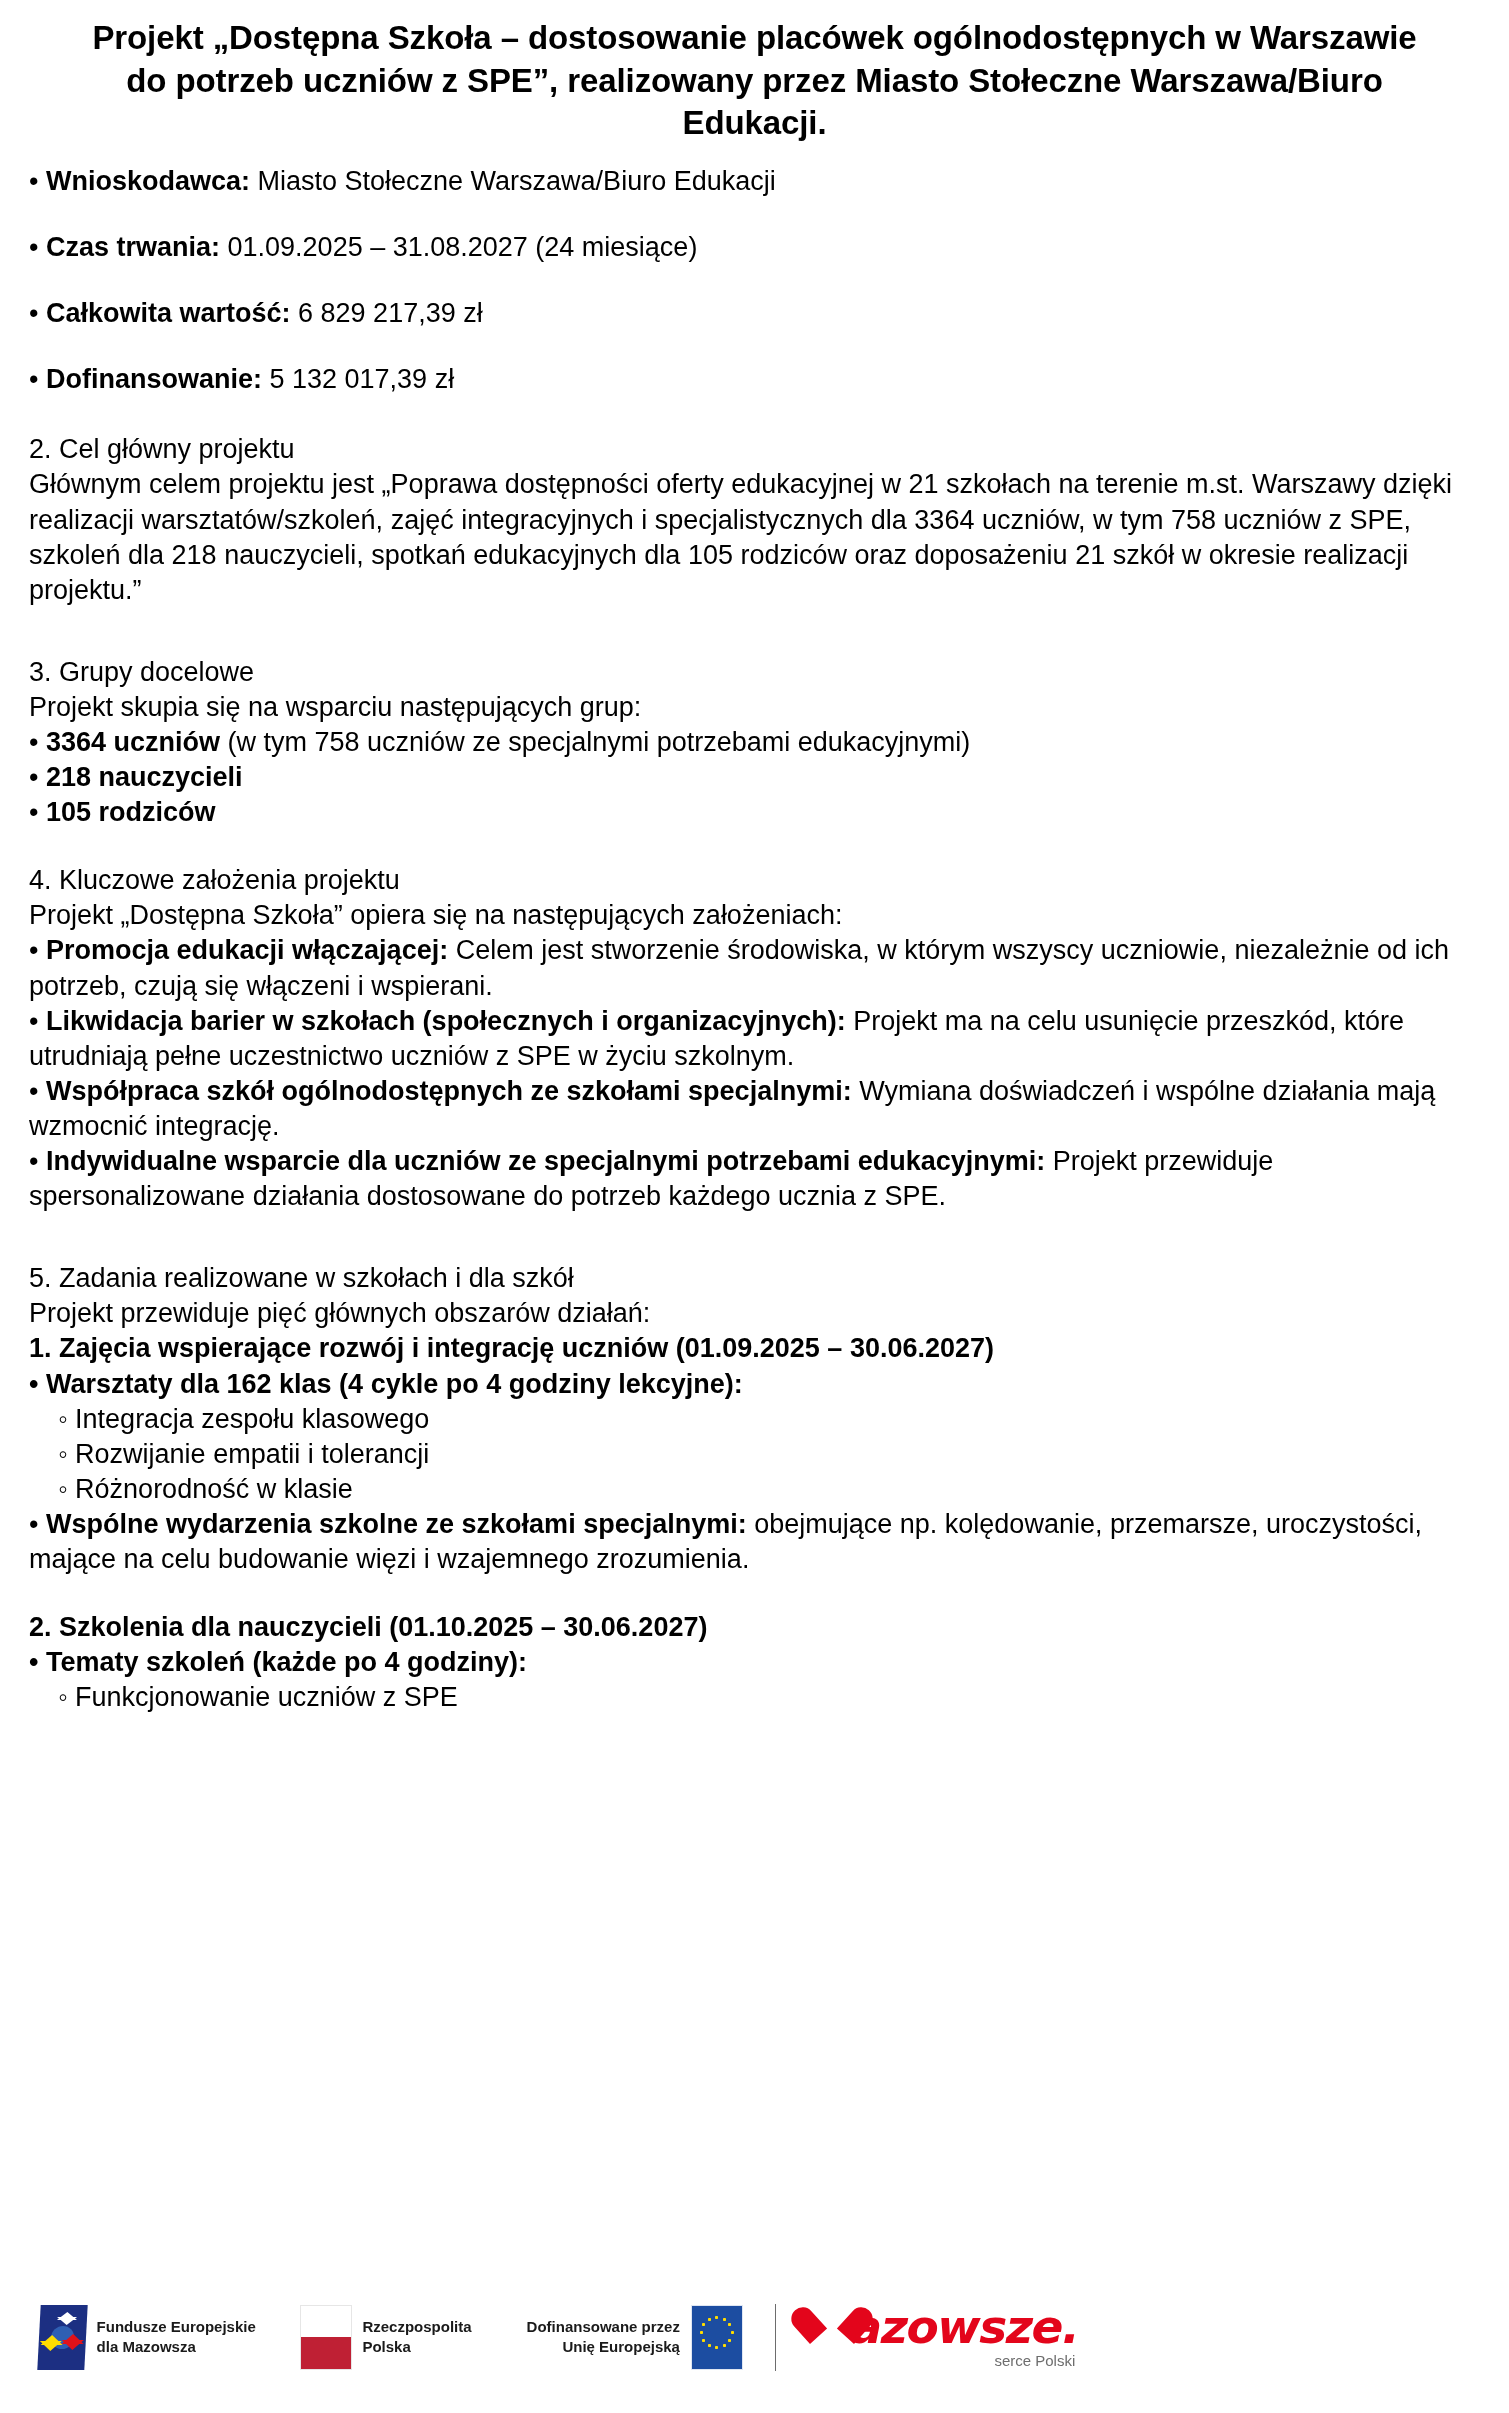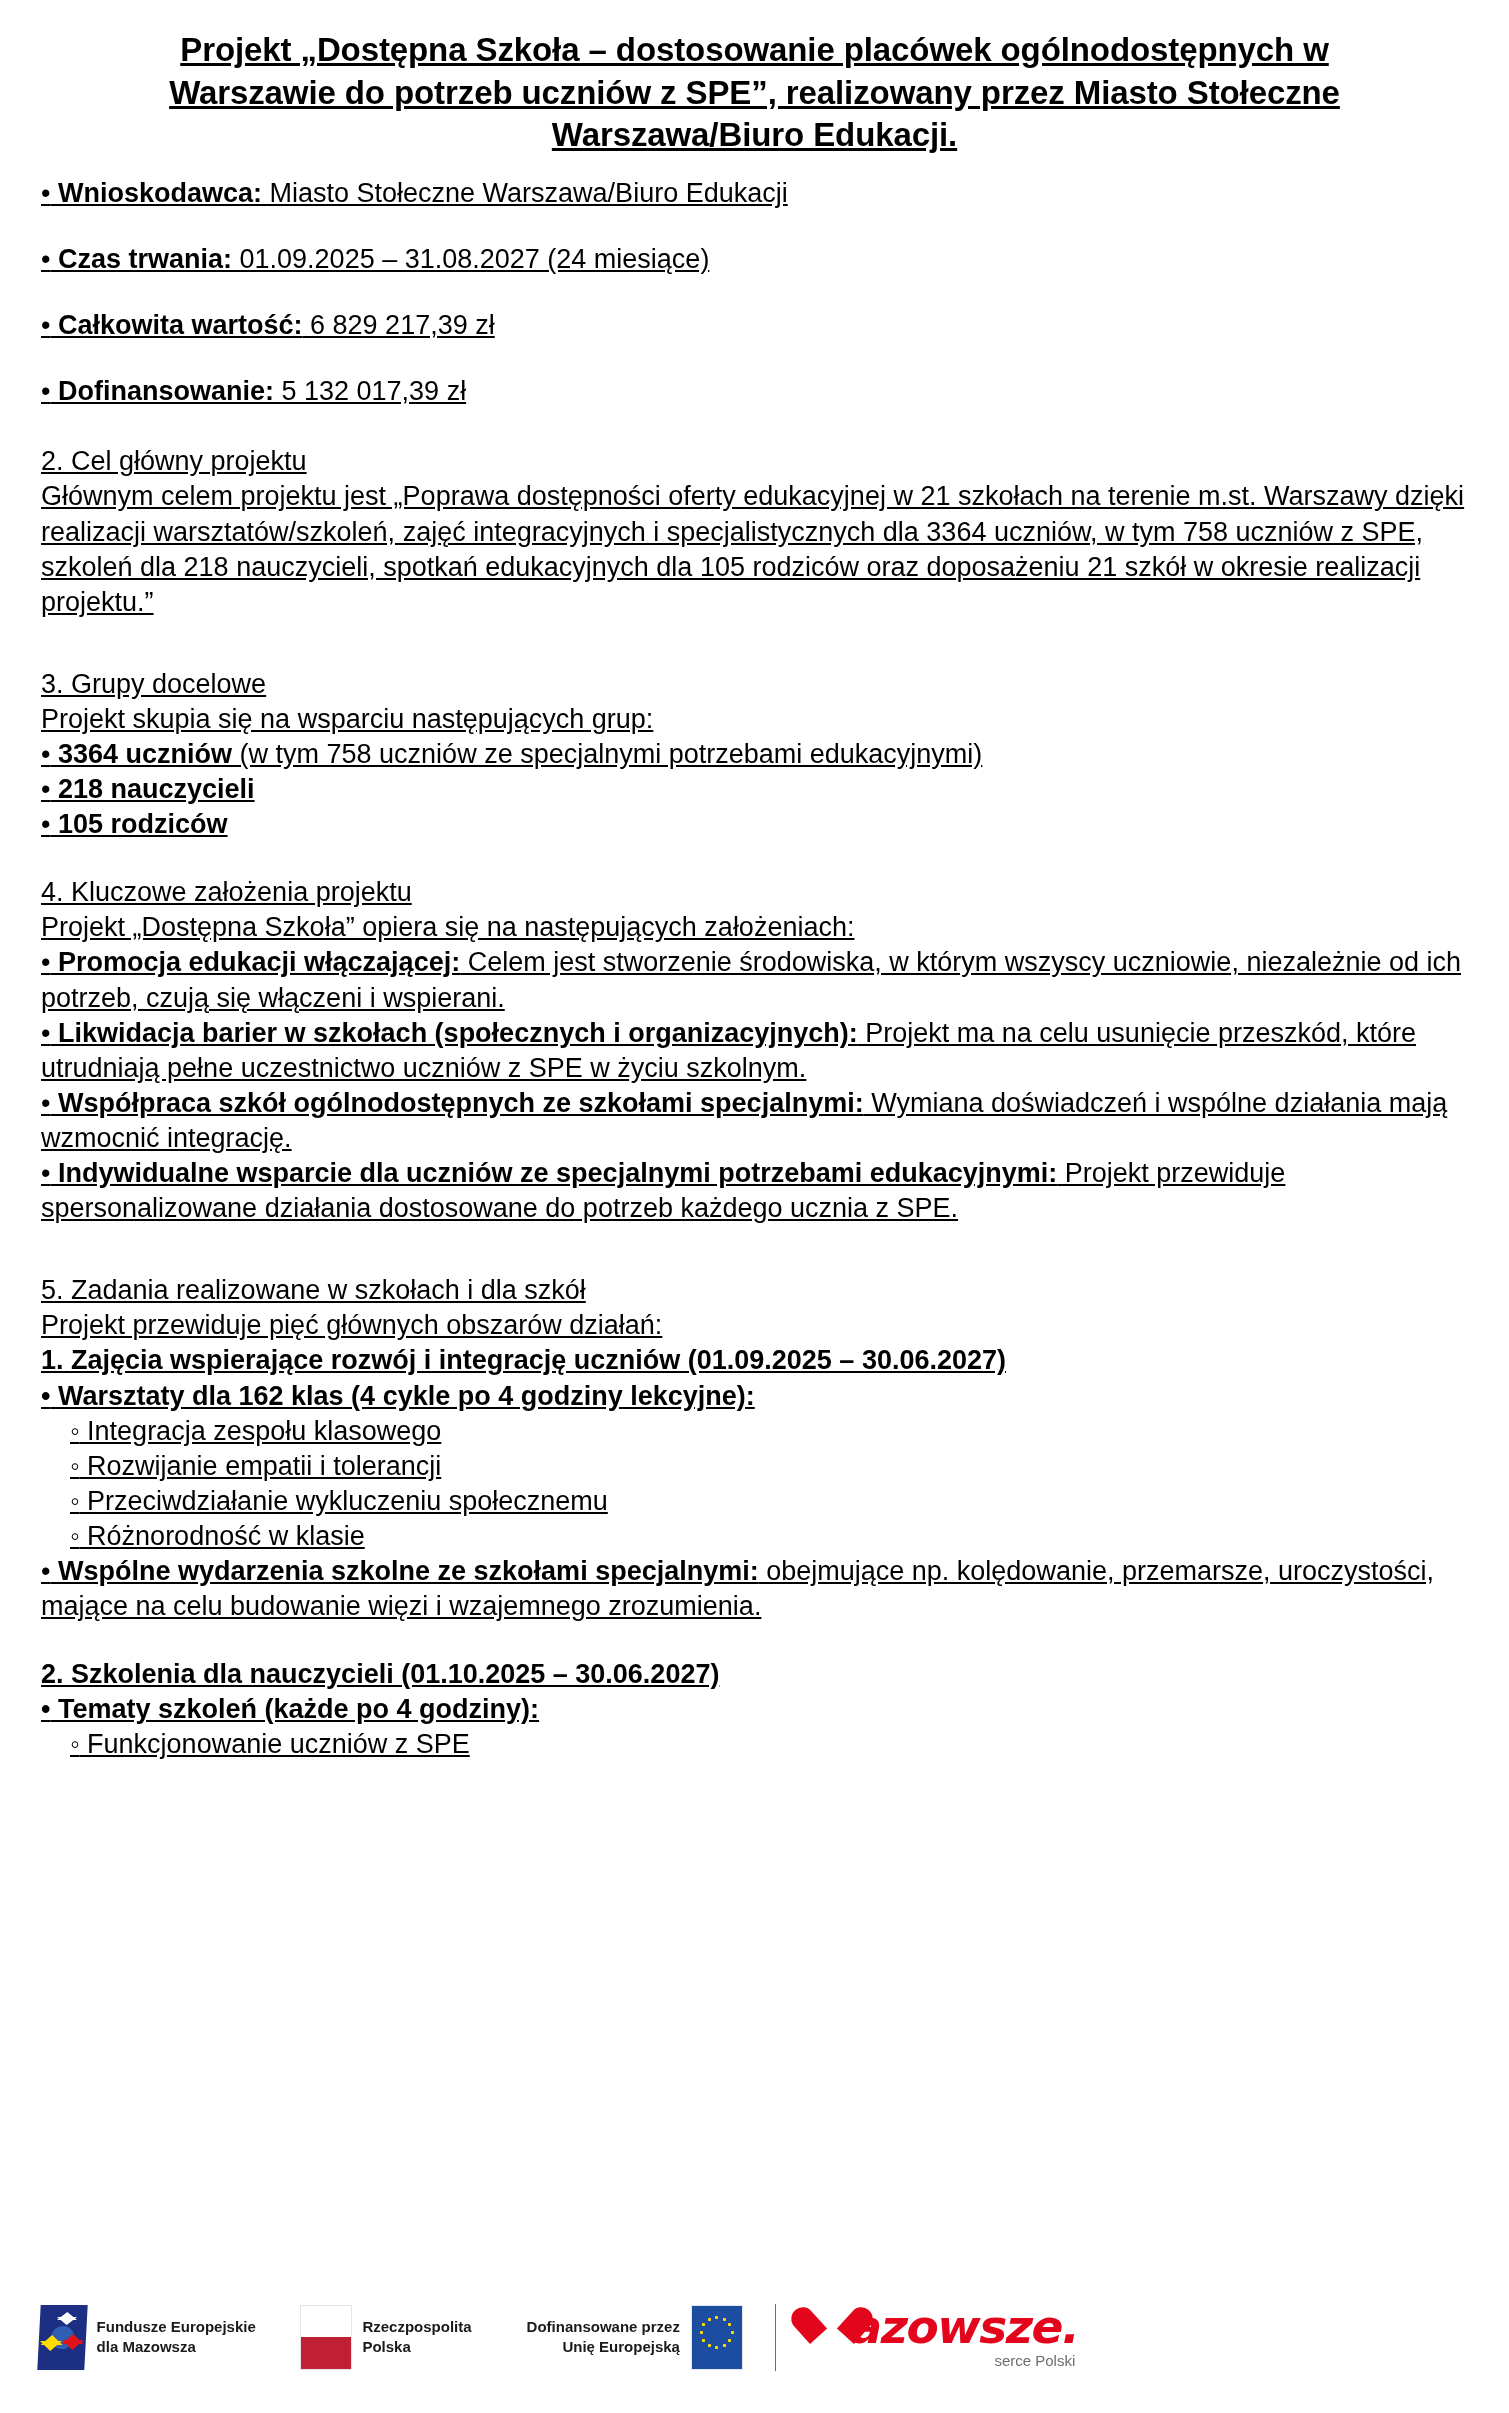--- a/index.html
+++ b/index.html
@@ -15,22 +15,21 @@
     font-family: "Liberation Sans", sans-serif;
     color: #000000;
     overflow: hidden;
   }
 
   .page {
     position: relative;
     width: 1509px;
     height: 2413px;
     box-sizing: border-box;
-    padding: 12px;
-    text-decoration: underline;
+    padding: 0;
   }
 
   
   .doc-title {
     font-weight: bold;
     font-size: 33px;
     line-height: 1.30;
     text-align: center;
     margin: 0;
     padding: 16.7px 91px 0 91px;
@@ -370,23 +369,20 @@
       <p class="numhead">1. Zajęcia wspierające rozwój i integrację uczniów (01.09.2025 – 30.06.2027)</p>
       <p class="bullet allbold">
         <span>•</span>
         <b>Warsztaty dla 162 klas (4 cykle po 4 godziny lekcyjne):</b>
       </p>
       <p class="sub">
         <span>◦</span><span> Integracja zespołu klasowego</span>
       </p>
       <p class="sub">
         <span>◦</span><span> Rozwijanie empatii i tolerancji</span>
-      </p>
-      <p class="sub">
-        <span>◦</span><span> Przeciwdziałanie wykluczeniu społecznemu</span>
       </p>
       <p class="sub">
         <span>◦</span><span> Różnorodność w klasie</span>
       </p>
       <p class="bullet">
         <span>•</span>
         <b>Wspólne wydarzenia szkolne ze szkołami specjalnymi:</b><span> obejmujące np. kolędowanie, przemarsze, uroczystości, mające na celu budowanie więzi i wzajemnego zrozumienia.</span>
       </p>
 
       <div class="gap-md"></div>

